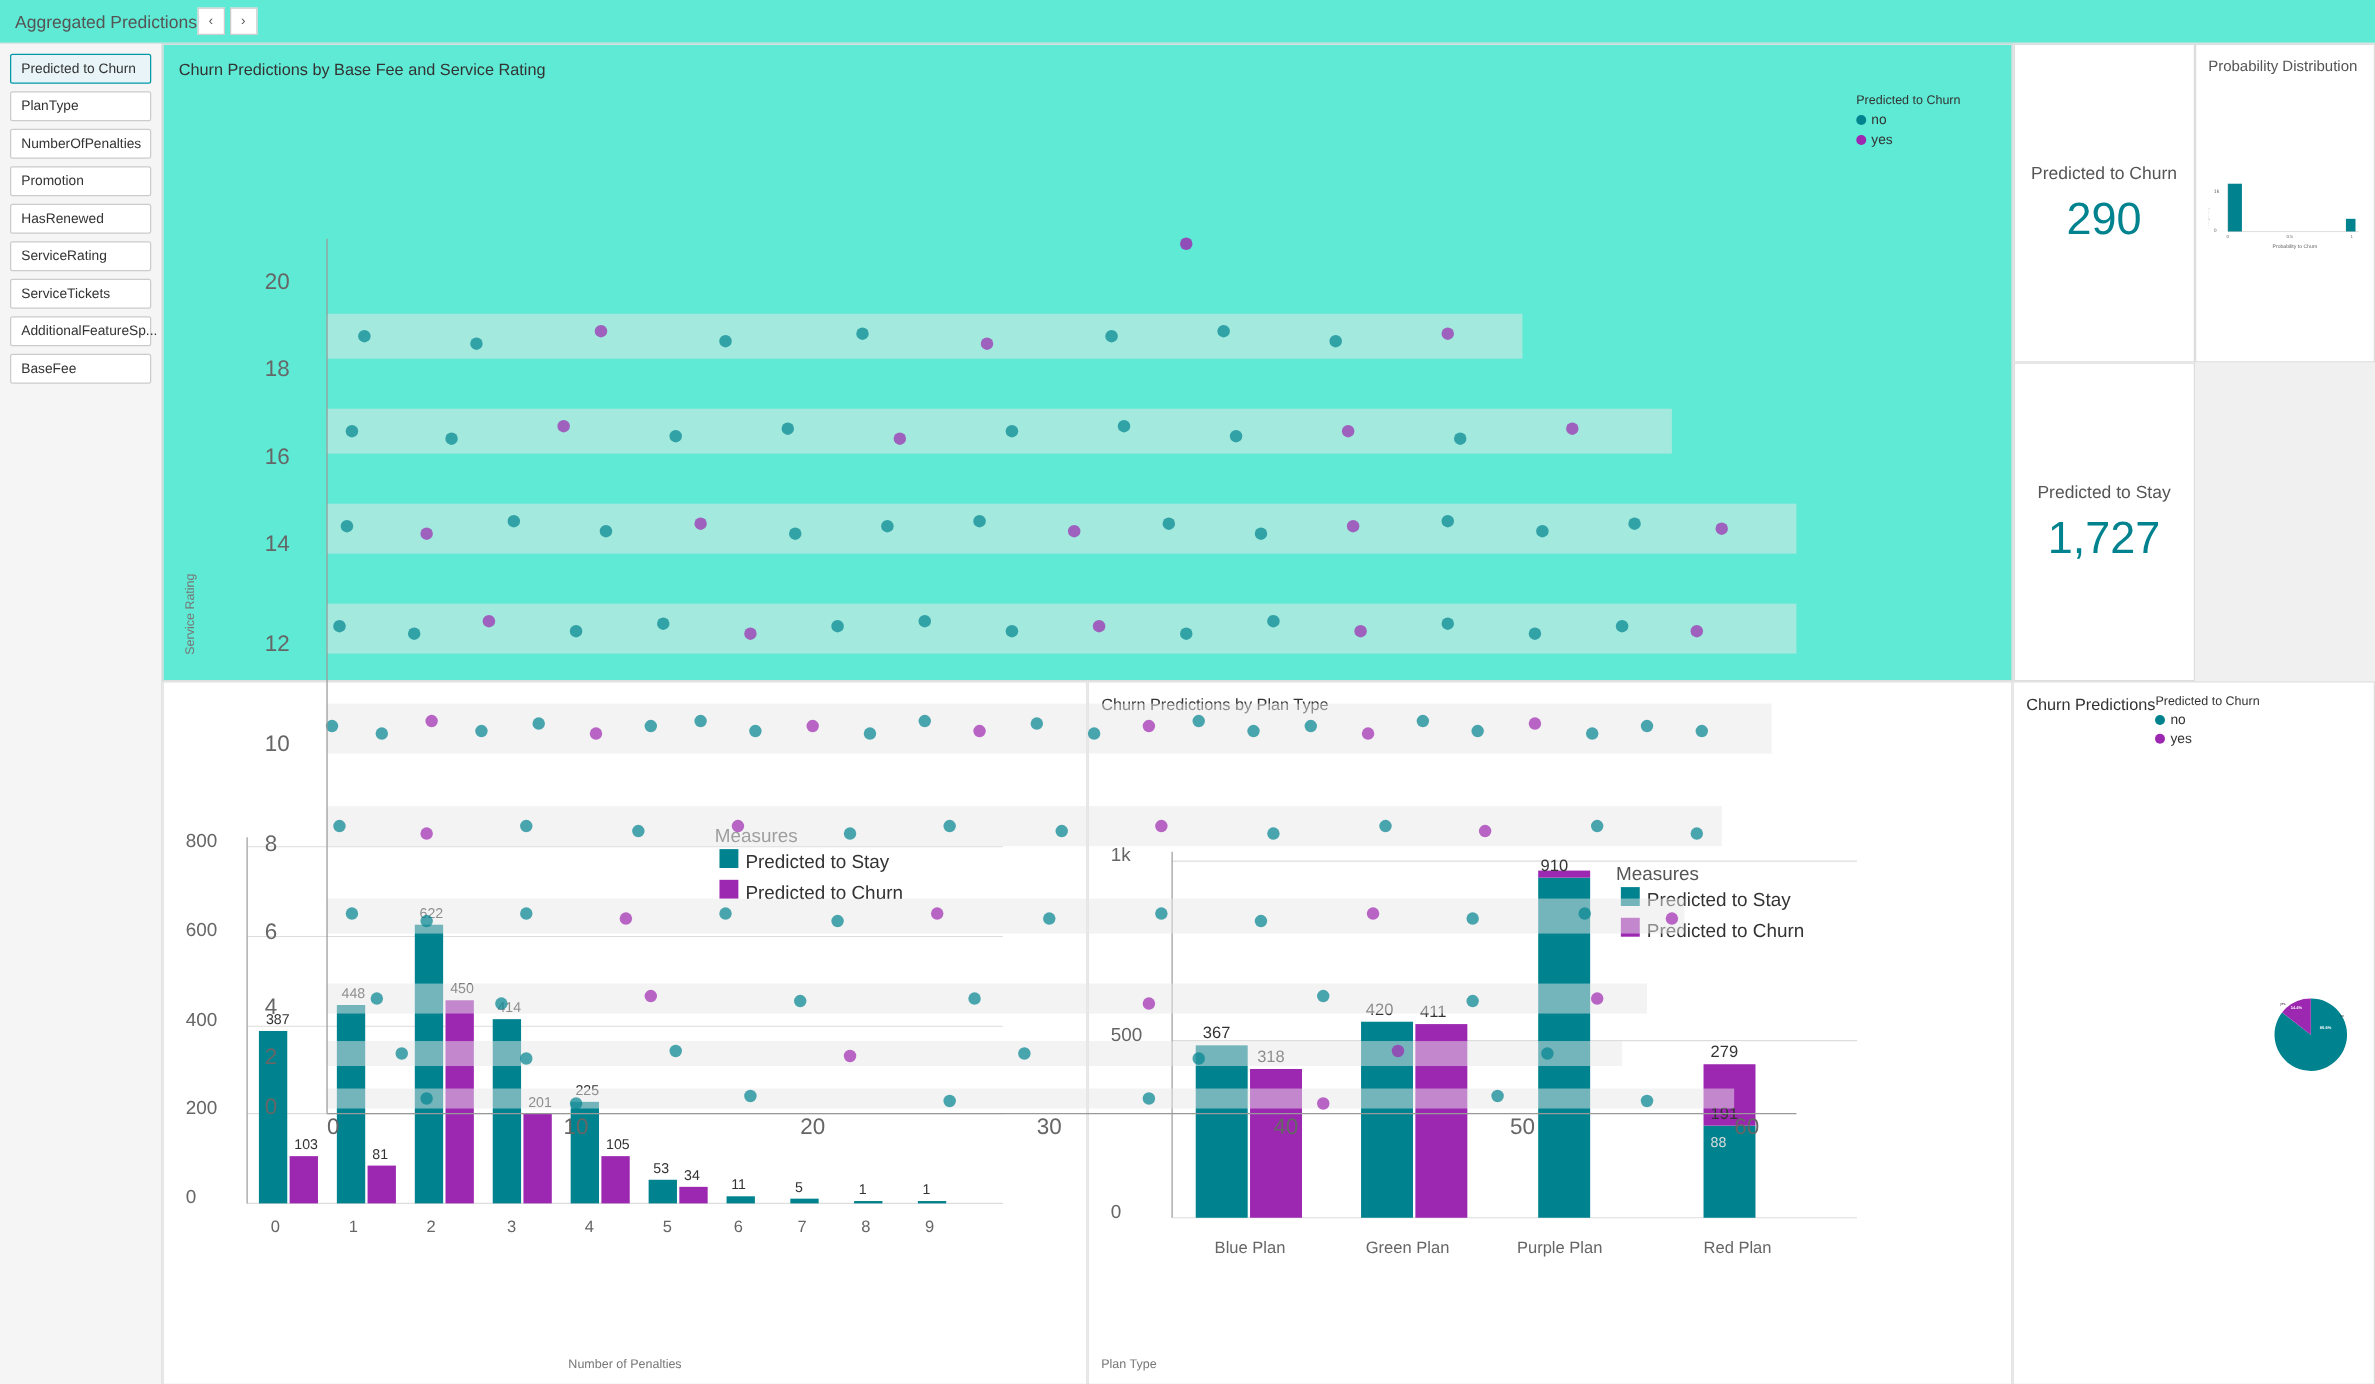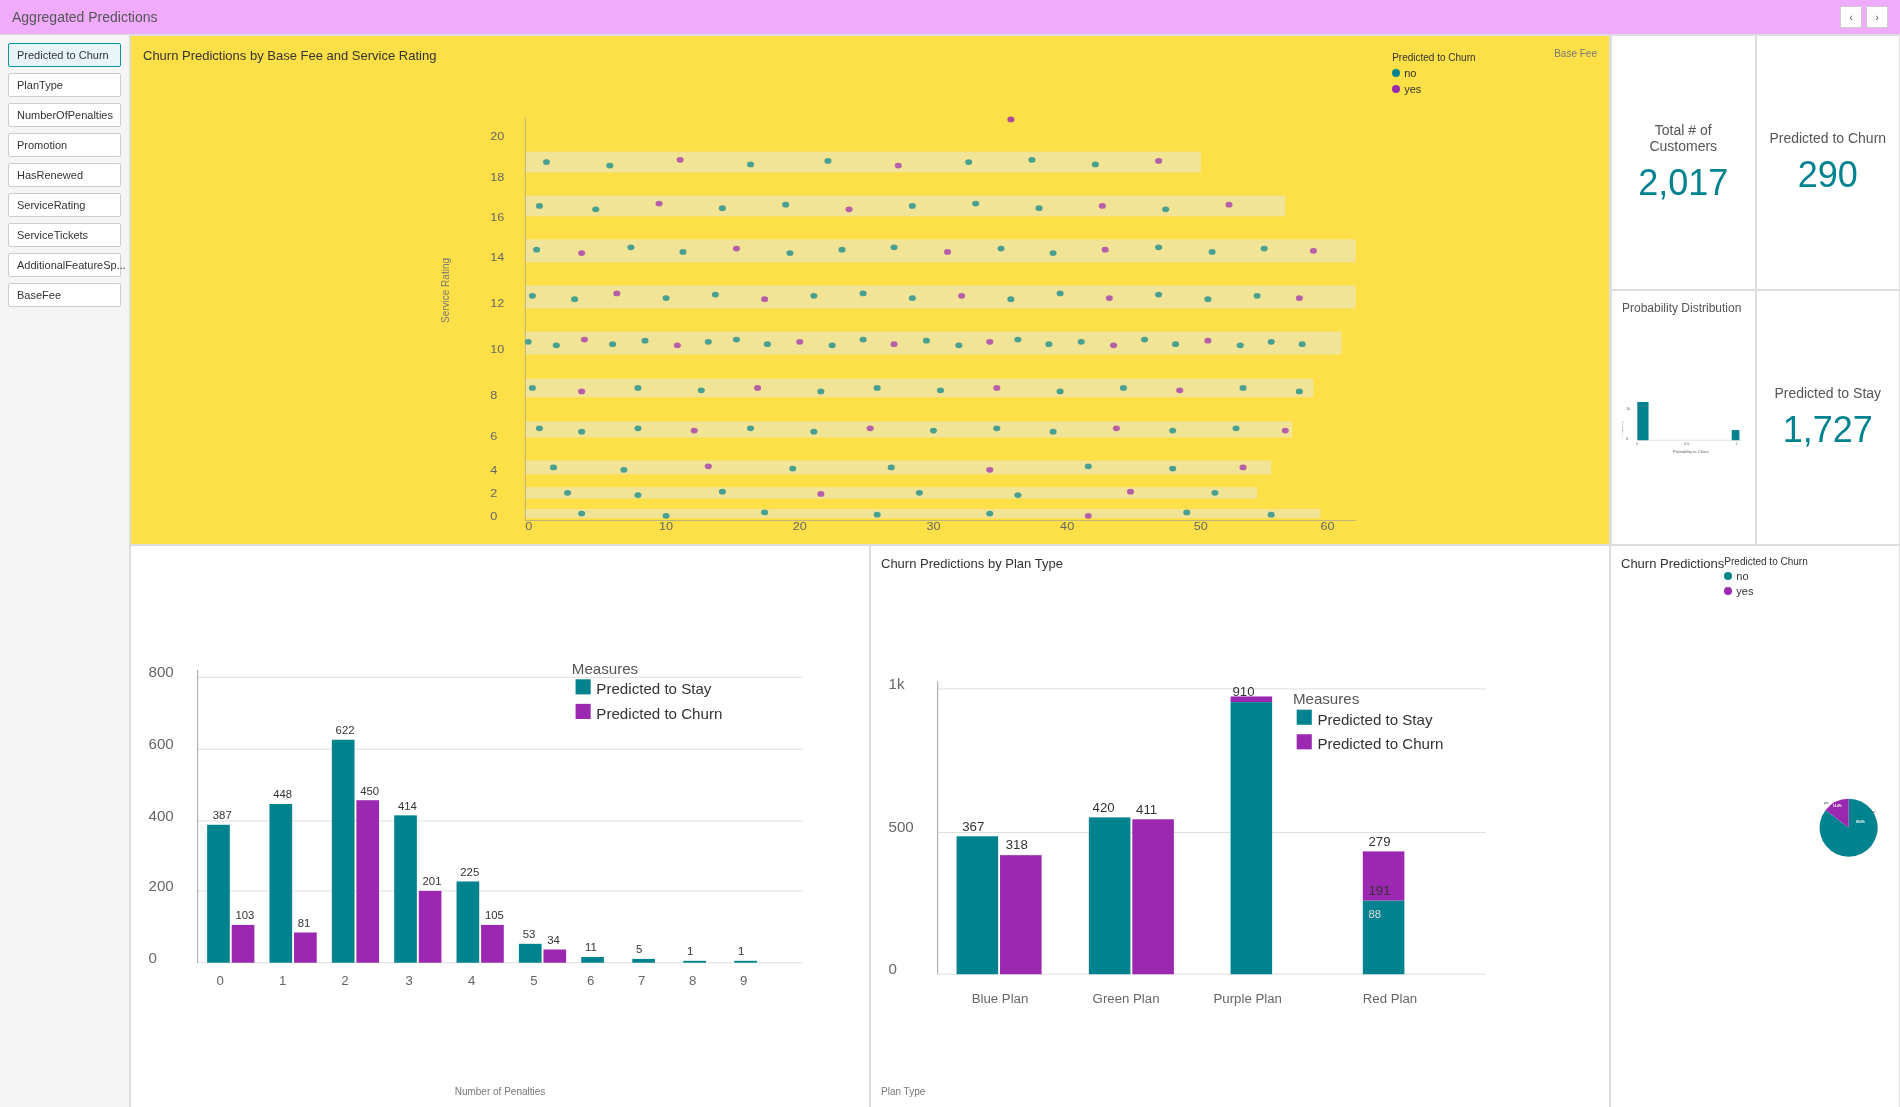--- a/index.html
+++ b/index.html
@@ -1,24 +1,23 @@
 <!DOCTYPE html>
 <html><head>
   <meta charset="utf-8">
   <style>
     * { box-sizing: border-box; margin: 0; padding: 0; }
     body { font-family: 'Segoe UI', Arial, sans-serif; background: #f0f0f0; font-size: 12px; color: #333; }
 
     .app-header {
-      background: #f0abfc;
+      background: #5eead4;
       border-bottom: 1px solid #ddd;
       padding: 6px 12px;
       display: flex;
       align-items: center;
-      justify-content: space-between;
     }
     .app-title { font-size: 14px; color: #555; font-weight: 400; }
     .nav-arrows { display: flex; gap: 4px; }
     .nav-btn { background: #fff; border: 1px solid #ccc; width: 22px; height: 22px; cursor: pointer; display: flex; align-items: center; justify-content: center; font-size: 11px; color: #555; }
 
     .main-layout {
       display: grid;
       grid-template-columns: 130px 1fr 290px;
       grid-template-rows: 510px 1fr;
       height: calc(100vh - 34px);
@@ -44,25 +43,25 @@
       cursor: pointer;
       border-radius: 2px;
     }
     .sidebar-item.active {
       background: #e8f4f8;
       border-color: #0097a7;
     }
 
     
     .scatter-panel {
-      background: #fde047;
+      background: #5eead4;
       border: 1px solid #ddd;
       padding: 12px;
       display: flex;
-      flex-direction: row;
+      flex-direction: column;
     }
     .panel-title { font-size: 13px; color: #333; font-weight: 500; margin-bottom: 8px; }
 
     
     .right-top {
       grid-column: 3;
       grid-row: 1;
       display: grid;
       grid-template-columns: 1fr 1fr;
       grid-template-rows: 1fr 1fr;
@@ -379,24 +378,20 @@
           <div class="legend-dot" style="background:#9c27b0;"></div>
           <span class="legend-label">yes</span>
         </div>
       </div>
     </div>
     <div class="axis-label" style="text-align:center; padding-left:50px;">Base Fee</div>
   </div>
 
   <div class="right-top">
 
-    <div class="kpi-panel">
-      <div class="kpi-label">Total # of Customers</div>
-      <div class="kpi-value">2,017</div>
-    </div>
 
     <div class="kpi-panel">
       <div class="kpi-label">Predicted to Churn</div>
       <div class="kpi-value">290</div>
     </div>
 
     <div class="prob-panel">
       <div class="prob-title">Probability Distribution</div>
       <svg viewBox="0 0 240 130" style="flex:1; width:100%;">
 

